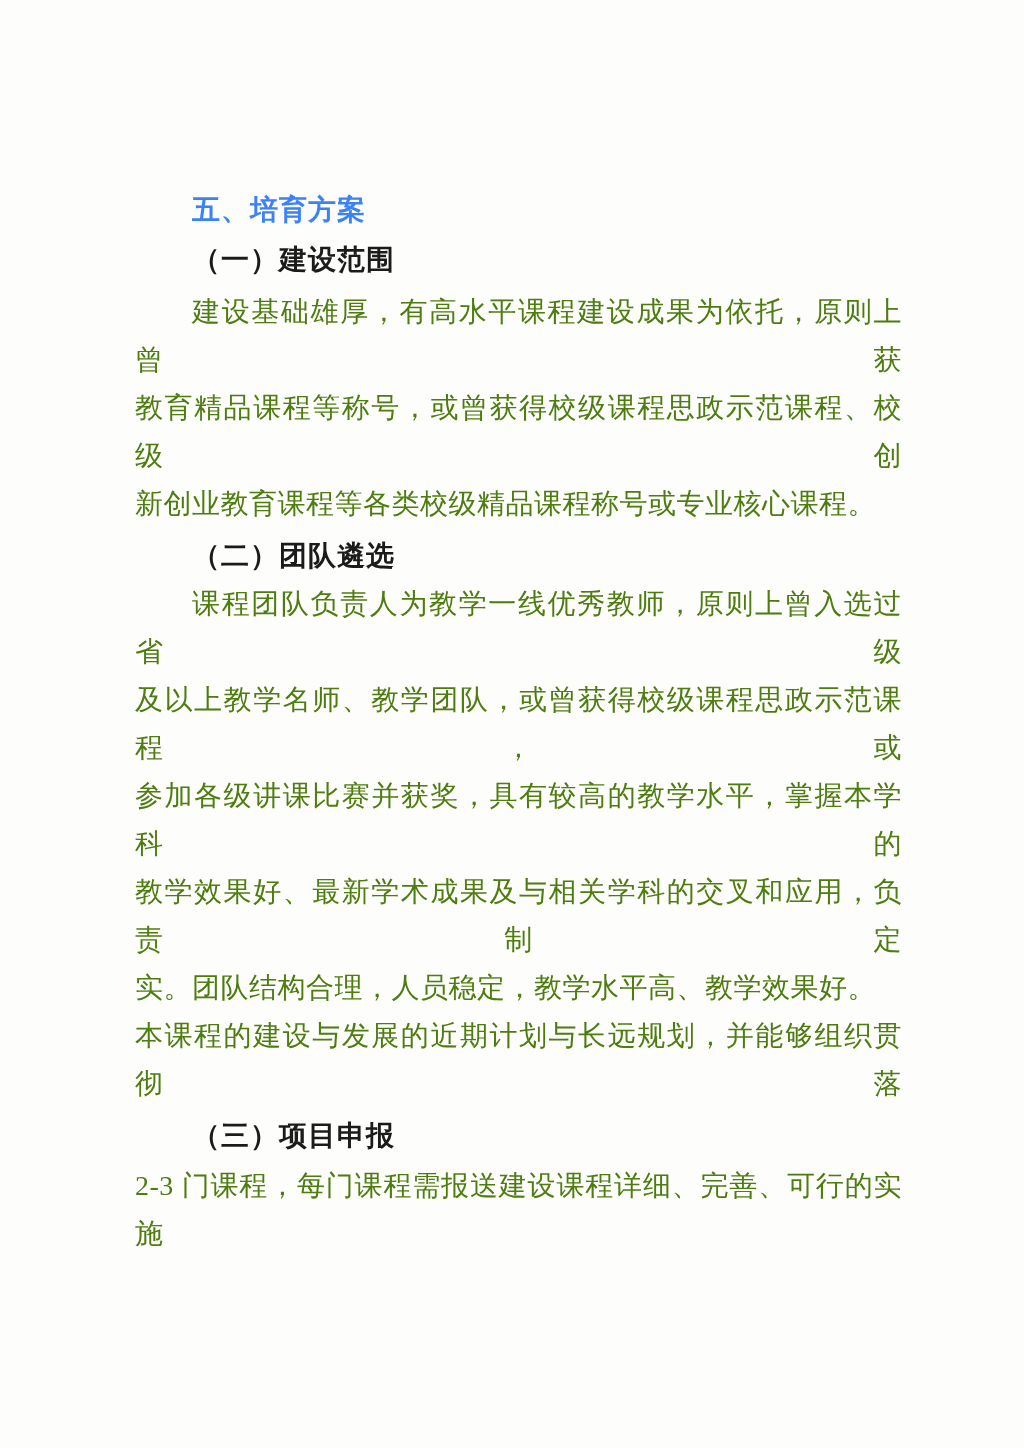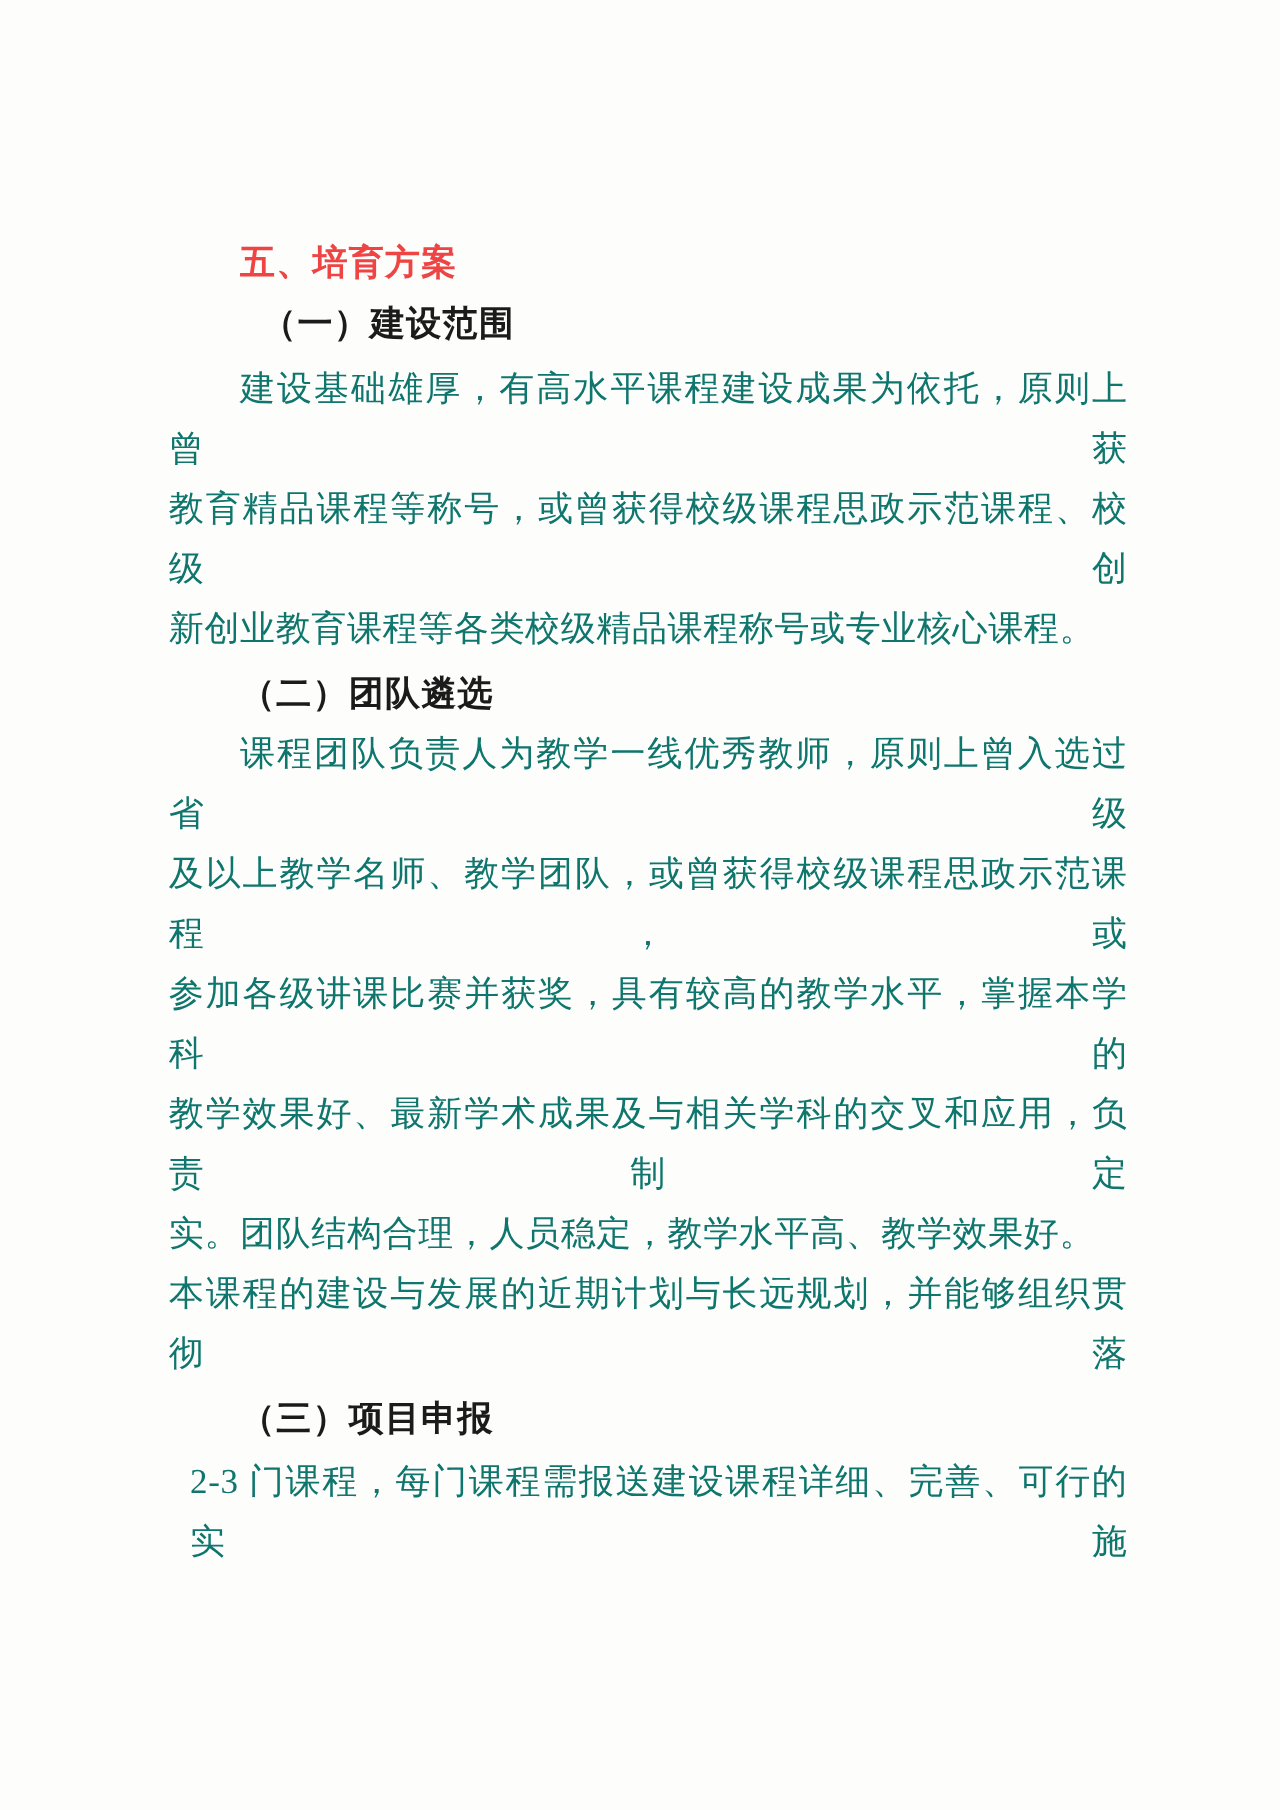--- a/index.html
+++ b/index.html
@@ -19,45 +19,45 @@
     color: #262626;
   }
   .h1 {
     margin: 0;
     padding-left: 57px;
     font-family: "Liberation Sans", sans-serif;
     font-weight: bold;
     font-size: 28px;
     line-height: 48px;
     letter-spacing: 1px;
-    color: #ef4444;
+    color: #3b82f6;
   }
   .h2 {
     margin: 0;
     padding-left: 57px;
     font-family: "Liberation Serif", serif;
     font-weight: bold;
     font-size: 28px;
     line-height: 48px;
     letter-spacing: 1px;
     color: #1b1b1b;
   }
   .para { margin: 0; }
   .line {
     font-size: 28px;
     line-height: 48px;
     letter-spacing: 0.5px;
     text-align: justify;
     text-align-last: justify;
-    color: #0f766e;
+    color: #4d7c0f;
     white-space: normal;
   }
   .line.first { text-indent: 57px; }
   .line.end  { text-align-last: left; }
-  .mt2 { margin-top: 2px; margin-left: 17px; }
+  .mt2 { margin-top: 2px; }
   .mt4 { margin-top: 4px; }
 </style>
 </head>
 <body>
 
 <div class="page">
 
   <h1 class="h1">五、培育方案</h1>
 
   <h2 class="h2 mt2">（一）建设范围</h2>

